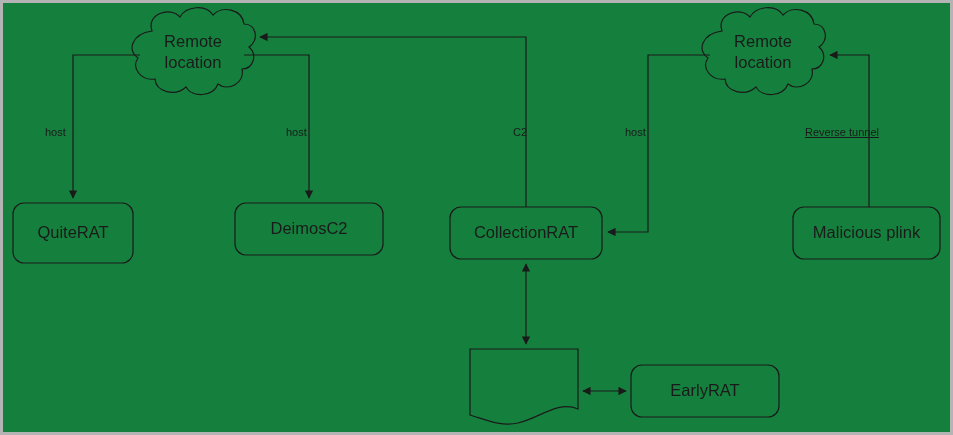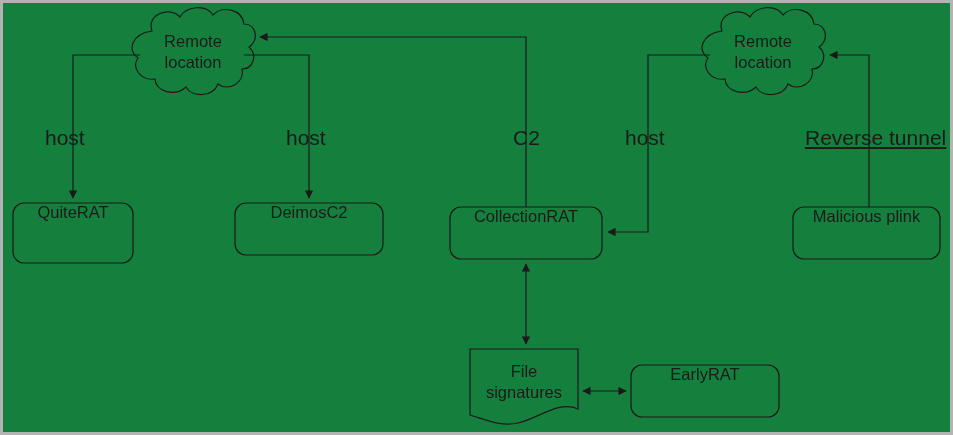--- a/index.html
+++ b/index.html
@@ -31,33 +31,33 @@
   #diagram-svg {
     position: absolute;
     left: 0;
     top: 0;
     width: 953px;
     height: 435px;
   }
   .node-label {
     position: absolute;
     display: flex;
-    align-items: flex-start;
+    align-items: center;
     justify-content: center;
     text-align: center;
     font-family: "Liberation Sans", sans-serif;
     font-size: 16.5px;
     color: #1a1a1a;
     line-height: 1.18;
     pointer-events: none;
   }
   .edge-label {
     position: absolute;
     font-family: "Liberation Sans", sans-serif;
-    font-size: 21px;
+    font-size: 11px;
     color: #1a1a1a;
     white-space: nowrap;
     pointer-events: none;
   }
   .cloud-label {
     position: absolute;
     display: flex;
     flex-direction: column;
     align-items: center;
     justify-content: center;
@@ -159,24 +159,20 @@
   </div>
 
   <div class="node-label" style="left:450px; top:207px; width:152px; height:52px;border-radius:9px;">
     <span>CollectionRAT</span>
   </div>
 
   <div class="node-label" style="left:793px; top:207px; width:147px; height:52px;border-radius:11px;">
     <span>Malicious plink</span>
   </div>
 
-  <div class="cloud-label" style="left:470px; top:352px; width:108px; height:60px;">
-    <span>File</span>
-    <span>signatures</span>
-  </div>
 
   <div class="node-label" style="left:631px; top:365px; width:148px; height:52px;">
     <span>EarlyRAT</span>
   </div>
 
   <div class="edge-label" style="left:45px; top:126px;">host</div>
 
   <div class="edge-label" style="left:286px; top:126px;">host</div>
 
   <div class="edge-label" style="left:513px; top:126px;">C2</div>

